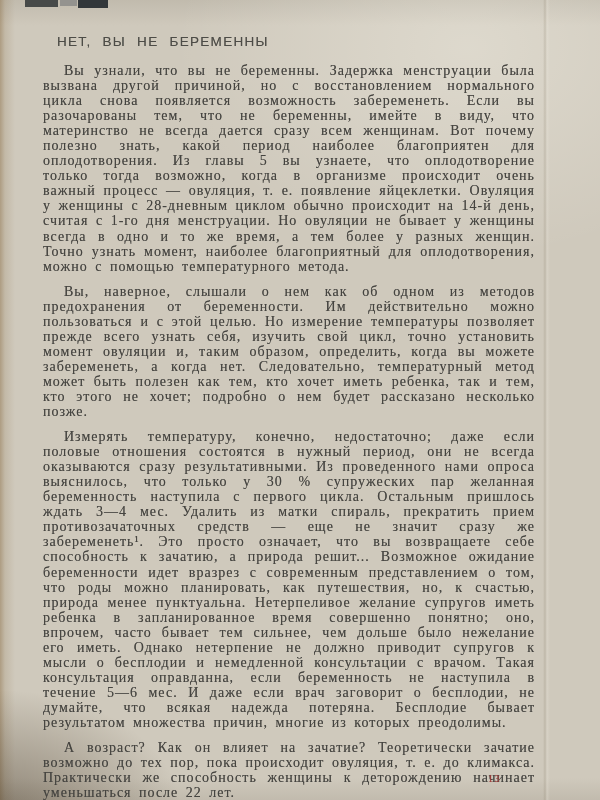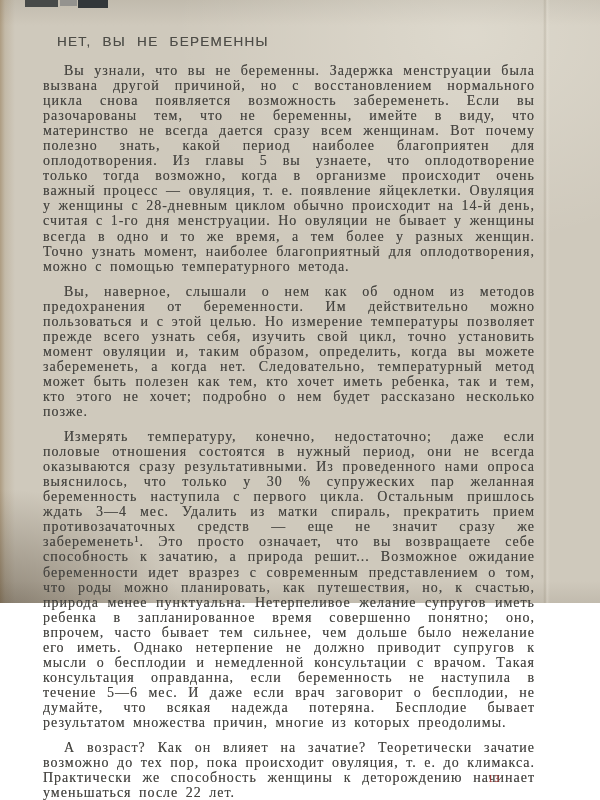--- a/index.html
+++ b/index.html
@@ -5,21 +5,21 @@
   html, body {
     margin: 0;
     padding: 0;
     width: 600px;
     height: 800px;
     overflow: hidden;
   }
   .scan {
     position: relative;
     width: 600px;
-    height: 603px;
+    height: 800px;
     font-family: "Liberation Serif", serif;
     background:
       radial-gradient(ellipse 260px 180px at 0% 102%, rgba(70,57,40,0.50), rgba(70,57,40,0) 70%),
       linear-gradient(to right, rgba(140,112,72,0.50) 0px, rgba(140,112,72,0.18) 5px, rgba(140,112,72,0) 15px),
       linear-gradient(to right, rgba(0,0,0,0) 543px, rgba(140,130,110,0.25) 545px, rgba(235,230,220,0.30) 547px, rgba(0,0,0,0) 550px),
       radial-gradient(ellipse 420px 300px at 78% 6%, rgba(255,253,244,0.30), rgba(255,253,244,0) 70%),
       linear-gradient(to bottom, rgba(110,100,85,0.14), rgba(110,100,85,0) 26px),
       linear-gradient(to top, rgba(110,100,85,0.14), rgba(110,100,85,0) 22px),
       var(--paper, #cfc9bc);
   }

